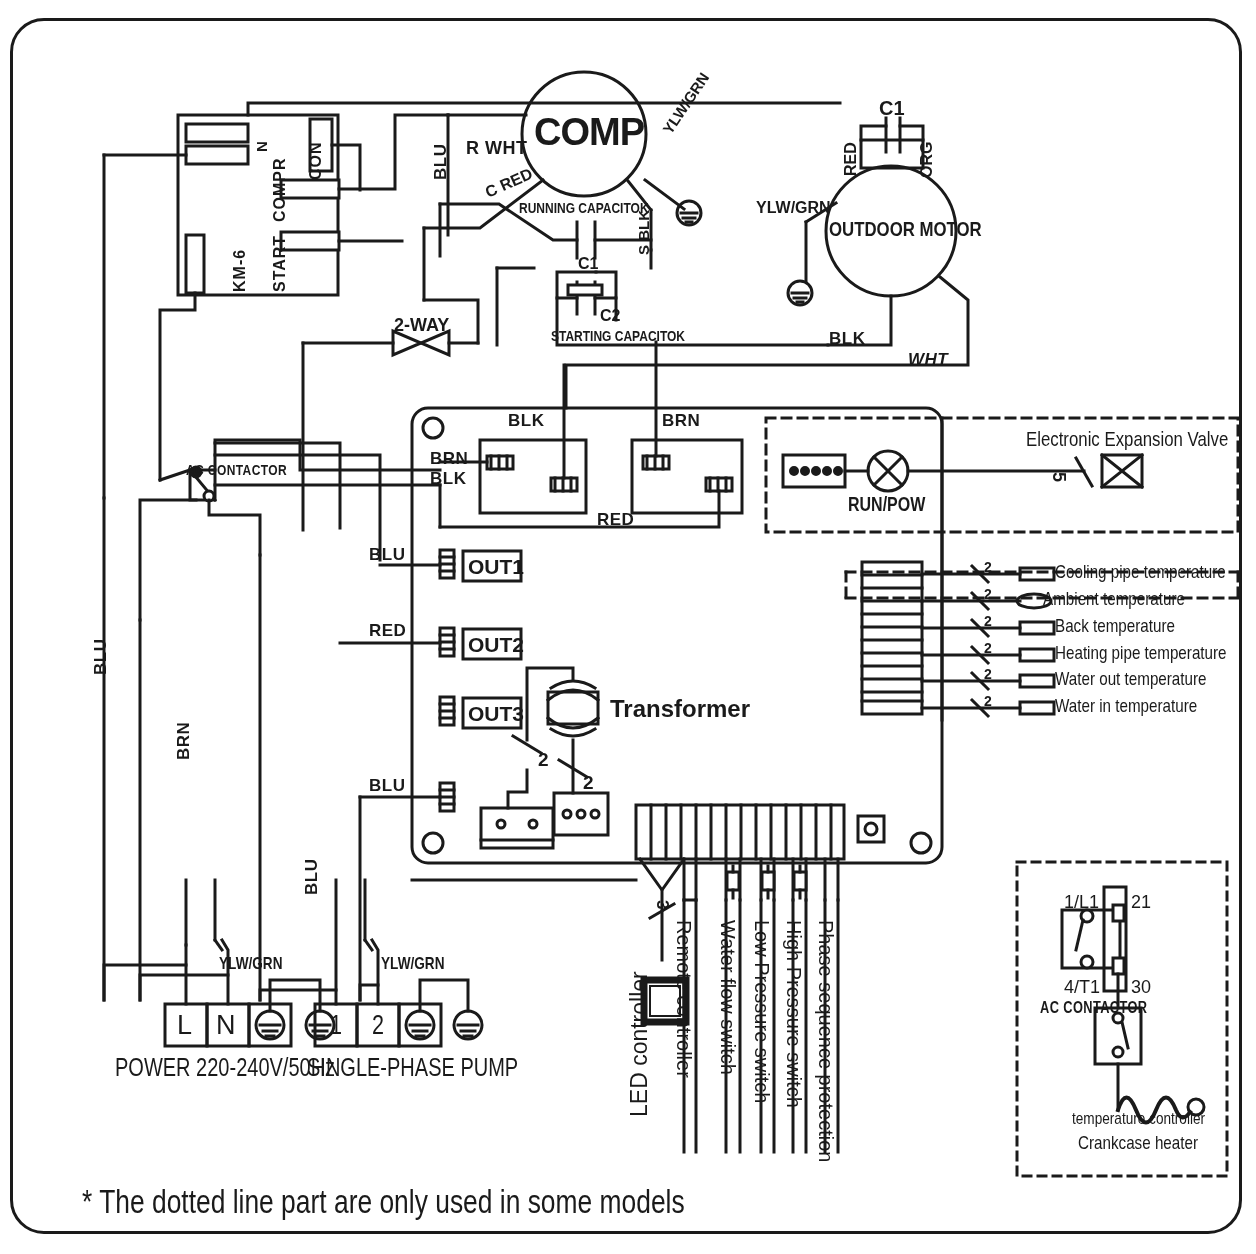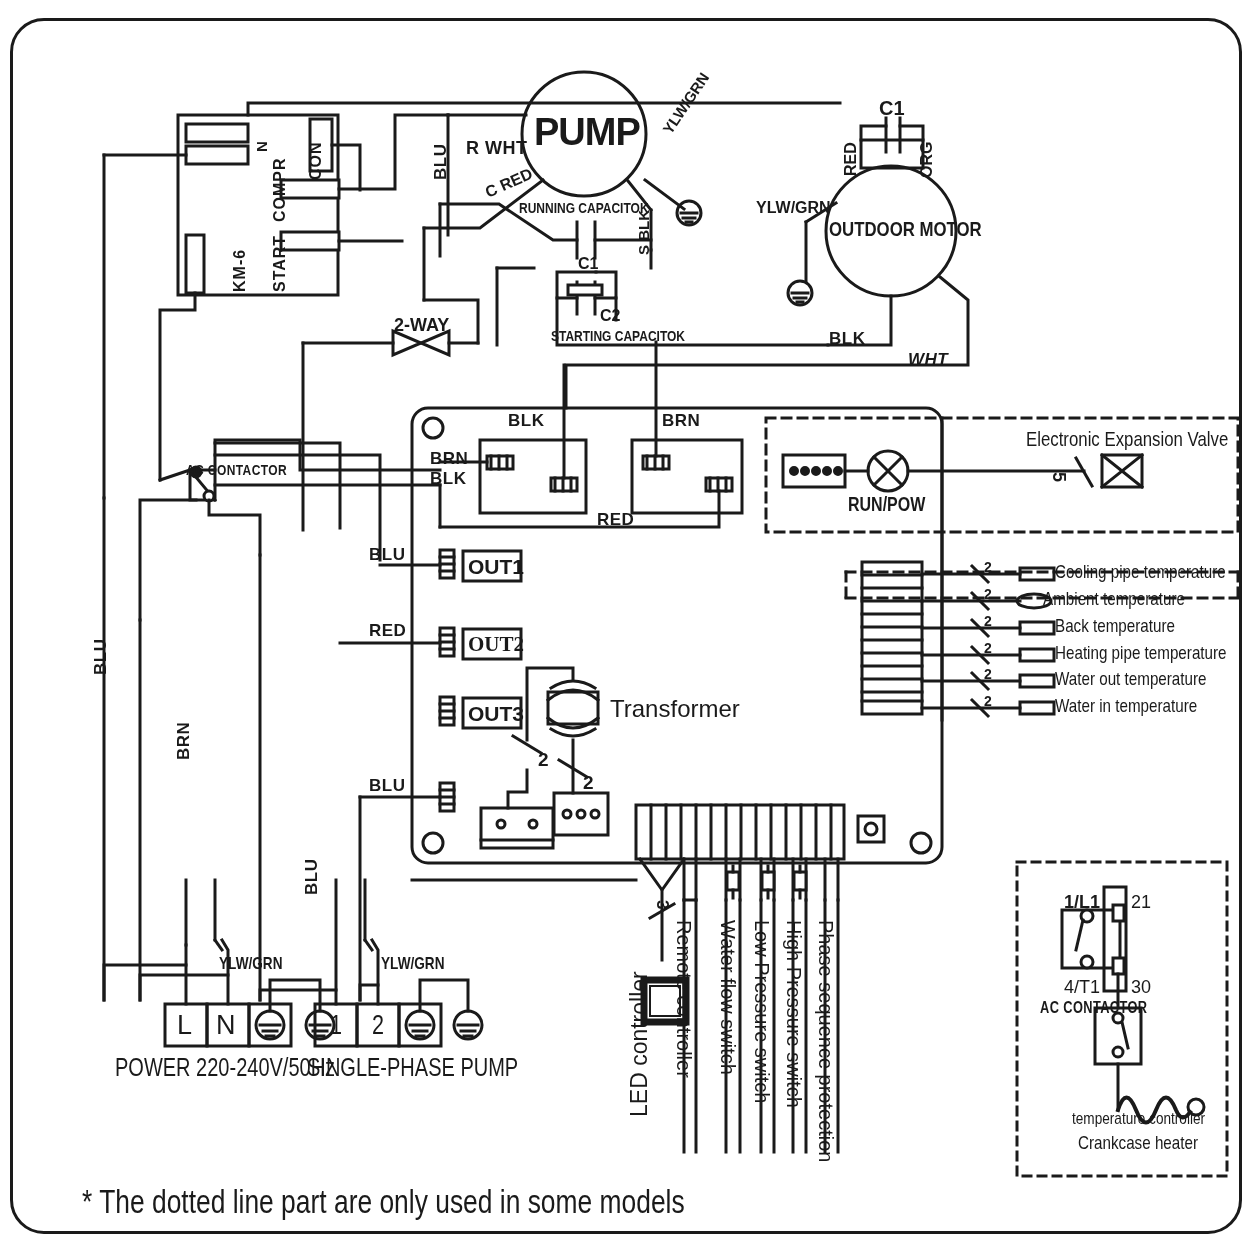--- a/index.html
+++ b/index.html
@@ -382,21 +382,21 @@
       <circle cx="1196" cy="1107" r="8"></circle>
     </g>
   </svg>
 
   <div class="lbl vr" style="left:232px;top:292px;font-size:16px;letter-spacing:1px;">KM-6</div>
   <div class="lbl vr" style="left:272px;top:292px;font-size:16px;letter-spacing:1px;">START</div>
   <div class="lbl vr" style="left:272px;top:222px;font-size:16px;letter-spacing:1px;">COMPR</div>
   <div class="lbl vr" style="left:254px;top:152px;font-size:15px;">N</div>
   <div class="lbl vr" style="left:308px;top:180px;font-size:16px;letter-spacing:1px;">CON</div>
 
-  <div class="lbl" style="left:534px;top:113px;font-size:38px;letter-spacing:-1px;">PUMP</div>
+  <div class="lbl" style="left:534px;top:113px;font-size:38px;letter-spacing:-1px;">COMP</div>
   <div class="lbl" style="left:466px;top:95px;font-size:18px;letter-spacing:0.5px;margin-top:44px;">R WHT</div>
   <div class="lbl vr" style="left:432px;top:180px;font-size:17px;letter-spacing:0.5px;">BLU</div>
   <div class="lbl sl" style="left:483px;top:186px;font-size:16px;">C RED</div>
   <div class="lbl vr" style="left:636px;top:255px;font-size:15px;">S BLK</div>
   <div class="lbl" style="left:660px;top:128px;font-size:15px;transform:rotate(-56deg);transform-origin:left top;">YLW/GRN</div>
 
   <div class="lbl cond" style="left:519px;top:200px;font-size:15px;">RUNNING CAPACITOK</div>
   <div class="lbl" style="left:578px;top:256px;font-size:16px;">C1</div>
   <div class="lbl cond" style="left:551px;top:328px;font-size:15px;">STARTING CAPACITOK</div>
   <div class="lbl" style="left:600px;top:308px;font-size:16px;">C2</div>
@@ -417,24 +417,24 @@
   <div class="lbl" style="left:662px;top:412px;font-size:17px;letter-spacing:0.5px;">BRN</div>
   <div class="lbl" style="left:430px;top:450px;font-size:17px;letter-spacing:0.5px;">BRN</div>
   <div class="lbl" style="left:430px;top:470px;font-size:17px;letter-spacing:0.5px;">BLK</div>
   <div class="lbl" style="left:597px;top:511px;font-size:17px;letter-spacing:0.5px;">RED</div>
 
   <div class="lbl" style="left:369px;top:546px;font-size:17px;letter-spacing:0.5px;">BLU</div>
   <div class="lbl" style="left:369px;top:622px;font-size:17px;letter-spacing:0.5px;">RED</div>
   <div class="lbl" style="left:369px;top:777px;font-size:17px;letter-spacing:0.5px;">BLU</div>
 
   <div class="lbl" style="left:468px;top:556px;font-size:21px;">OUT1</div>
-  <div class="lbl" style="left:468px;top:634px;font-size:21px;font-family:Liberation Serif, serif;">OUT2</div>
+  <div class="lbl" style="left:468px;top:634px;font-size:21px;">OUT2</div>
   <div class="lbl" style="left:468px;top:703px;font-size:21px;">OUT3</div>
 
-  <div class="lbl" style="left:610px;top:697px;font-size:24px;font-weight:normal;">Transformer</div>
+  <div class="lbl" style="left:610px;top:697px;font-size:24px;font-weight:bold;">Transformer</div>
   <div class="lbl" style="left:538px;top:750px;font-size:19px;">2</div>
   <div class="lbl" style="left:583px;top:773px;font-size:19px;">2</div>
 
   <div class="lbl vr" style="left:92px;top:675px;font-size:17px;letter-spacing:0.5px;">BLU</div>
   <div class="lbl vr" style="left:175px;top:760px;font-size:17px;letter-spacing:0.5px;">BRN</div>
   <div class="lbl vr" style="left:303px;top:895px;font-size:17px;letter-spacing:0.5px;">BLU</div>
 
   <div class="lbl cond" style="left:1026px;top:428px;font-size:21px;font-weight:normal;">Electronic Expansion Valve</div>
   <div class="lbl cond" style="left:848px;top:494px;font-size:20px;">RUN/POW</div>
   <div class="lbl vrd" style="left:1068px;top:472px;font-size:18px;">5</div>
@@ -466,21 +466,21 @@
   <div class="lbl" style="left:216px;top:1012px;font-size:27px;font-weight:normal;">N</div>
   <div class="lbl cond" style="left:219px;top:955px;font-size:17px;">YLW/GRN</div>
   <div class="lbl cond" style="left:330px;top:1012px;font-size:27px;font-weight:normal;">1</div>
   <div class="lbl cond" style="left:372px;top:1012px;font-size:27px;font-weight:normal;">2</div>
   <div class="lbl cond" style="left:381px;top:955px;font-size:17px;">YLW/GRN</div>
 
   <div class="lbl cond" style="left:115px;top:1055px;font-size:25px;font-weight:normal;">POWER 220-240V/50Hz</div>
   <div class="lbl cond" style="left:307px;top:1055px;font-size:25px;font-weight:normal;">SINGLE-PHASE PUMP</div>
 
   <div class="lbl vr cond" style="left:1040px;top:1000px;font-size:16px;letter-spacing:0.5px;">AC CONTACTOR</div>
-  <div class="lbl" style="left:1064px;top:893px;font-size:18px;font-weight:bold;">1/L1</div>
+  <div class="lbl" style="left:1064px;top:893px;font-size:18px;font-weight:normal;">1/L1</div>
   <div class="lbl" style="left:1131px;top:893px;font-size:18px;font-weight:normal;">21</div>
   <div class="lbl" style="left:1064px;top:978px;font-size:18px;font-weight:normal;">4/T1</div>
   <div class="lbl" style="left:1131px;top:978px;font-size:18px;font-weight:normal;">30</div>
   <div class="lbl vr cond" style="left:1072px;top:1110px;font-size:17px;font-weight:normal;">temperature controller</div>
   <div class="lbl cond" style="left:1078px;top:1133px;font-size:19px;font-weight:normal;">Crankcase heater</div>
 
   <div class="lbl cond" style="left:82px;top:1185px;font-size:33px;font-weight:normal;">* The dotted line part are only used in some models</div>
 
 </div>
 

